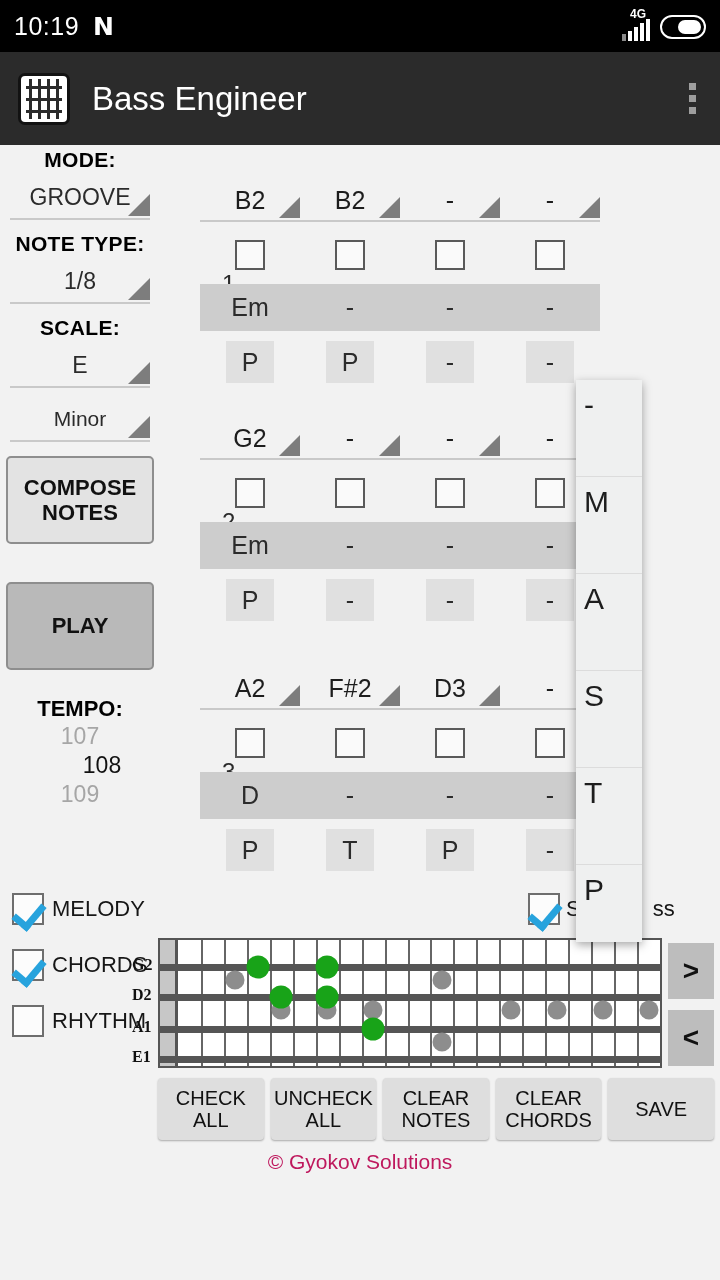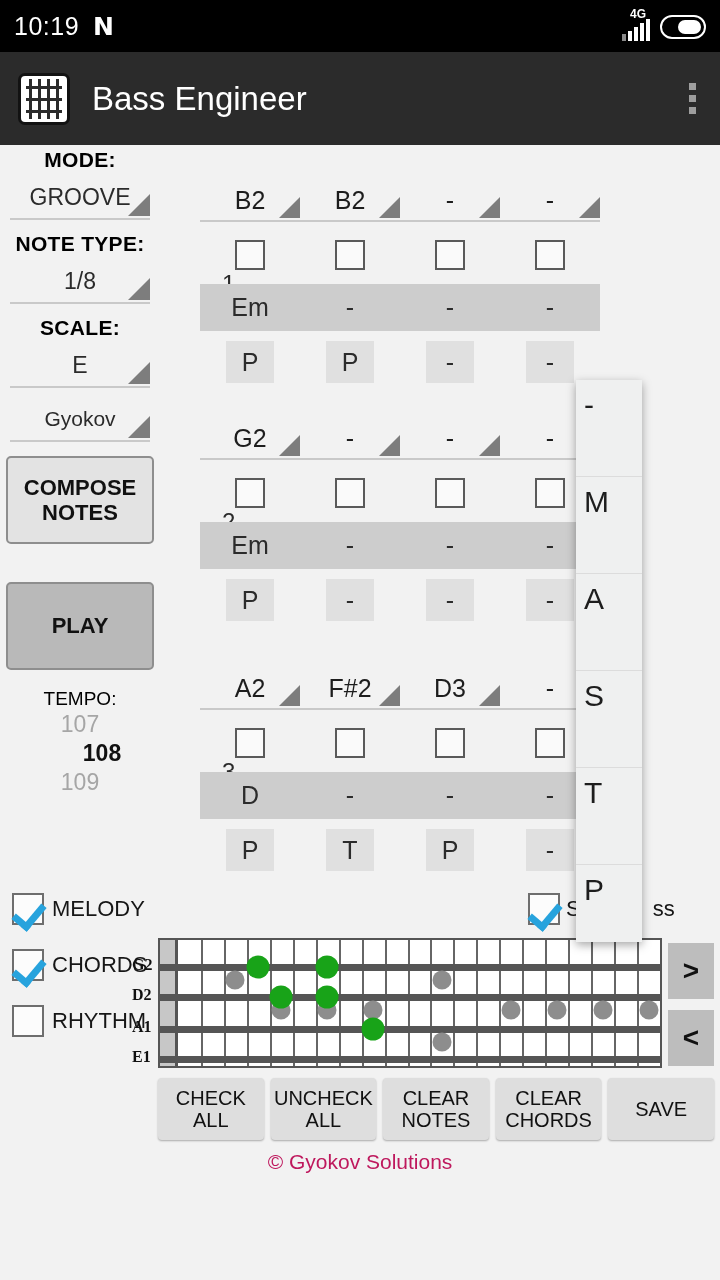--- a/index.html
+++ b/index.html
@@ -66,23 +66,23 @@
     width: 0; height: 0; border-left: 22px solid transparent; border-bottom: 22px solid #7d7d7d;
   }
   .btn-big {
     margin: 14px auto 0 auto; width: 148px;
     background: #e3e3e3; border: 2.5px solid #8e8e8e; border-radius: 5px;
     font-size: 22px; font-weight: bold; color: #111; line-height: 1.15;
     display: flex; align-items: center; justify-content: center; text-align: center;
   }
   #compose-notes-button { height: 88px; }
   #play-button { height: 88px; background: #b9b9b9; margin-top: 38px; }
-  .tempo-lbl { margin-top: 18px; font-size: 19px; font-weight: normal; }
+  .tempo-lbl { margin-top: 26px; font-size: 22px; font-weight: bold; }
   .tempo-prev, .tempo-next { font-size: 23px; color: #a6a6a6; line-height: 1.25; }
-  .tempo-cur { font-size: 23px; color: #111; font-weight: bold; line-height: 1.25; margin-left: 44px; }
+  .tempo-cur { font-size: 23px; color: #111; font-weight: normal; line-height: 1.25; margin-left: 44px; }
 
   
   .grid { position: absolute; top: 148px; left: 160px; width: 560px; height: 730px; }
   .bar-row { position: absolute; left: 0; width: 560px; height: 250px; }
   .bar-num { position: absolute; left: 62px; font-size: 24px; color: #2b2b2b; }
   .cell { position: absolute; width: 100px; }
   .note-spin {
     position: relative; height: 42px; border-bottom: 2px solid #c9c9c9;
     display: flex; align-items: center; justify-content: center;
   }
@@ -216,21 +216,21 @@
       <span class="sv">1/8</span>
       <span class="tri"></span>
     </div>
 
     <div class="lbl" style="margin-top:12px">SCALE:</div>
     <div class="spinner">
       <span class="sv">E</span>
       <span class="tri"></span>
     </div>
     <div class="spinner" style="margin-top:10px">
-      <span class="sv" style="font-size:21px">Gyokov</span>
+      <span class="sv" style="font-size:21px">Minor</span>
       <span class="tri"></span>
     </div>
 
     <div class="btn-big" id="compose-notes-button">COMPOSE NOTES</div>
     <div class="btn-big" id="play-button">PLAY</div>
 
     <div class="tempo-lbl">TEMPO:</div>
     <div class="tempo-prev">107</div>
     <div class="tempo-cur">108</div>
     <div class="tempo-next">109</div>

